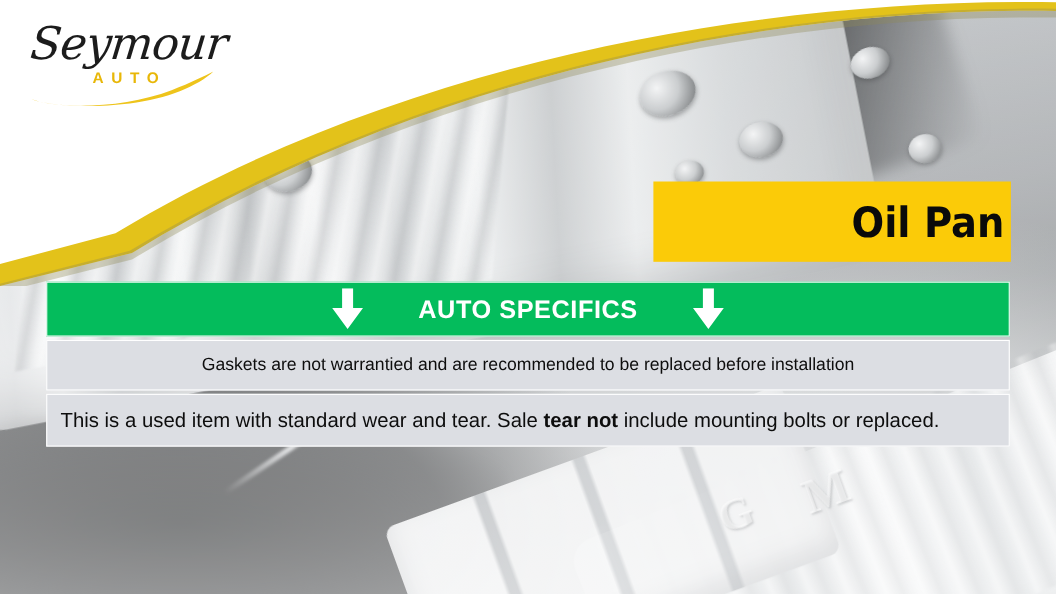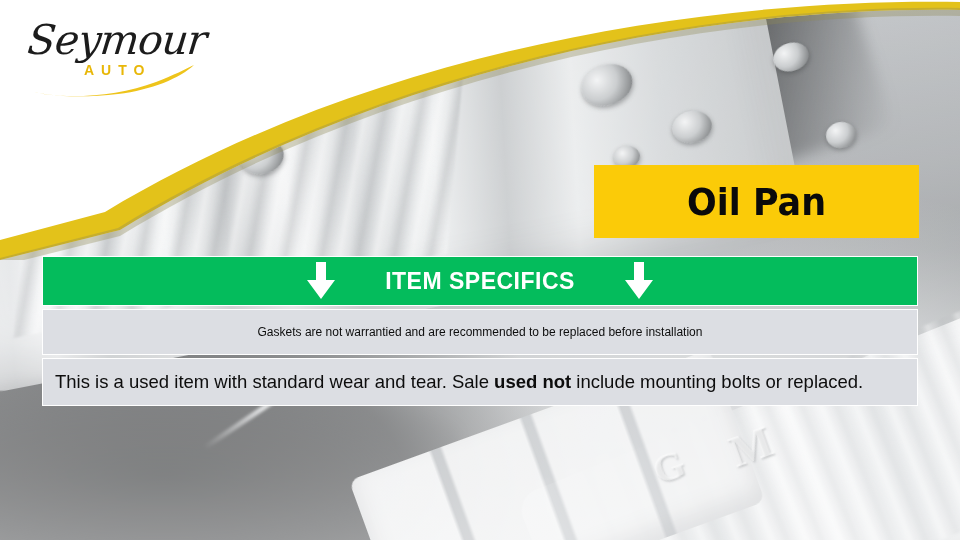--- a/index.html
+++ b/index.html
@@ -247,21 +247,21 @@
   
   .title-banner {
     position: absolute;
     left: 594px;
     top: 165px;
     width: 325px;
     height: 73px;
     background: #fbcb08;
     display: flex;
     align-items: center;
-    justify-content: center;
+    justify-content: flex-end;
   }
   .title-text {
     font-family: "DejaVu Sans", sans-serif;
     font-weight: bold;
     font-size: 38px;
     color: #0a0a0a;
     letter-spacing: 0px;
     transform: scaleX(.92);
   }
 
@@ -310,21 +310,21 @@
   .specs-row.r2 {
     height: 48px;
     justify-content: flex-start;
     padding-left: 12px;
   }
   .specs-row-text {
     font-family: "Liberation Sans", sans-serif;
     font-size: 18px;
     color: #0d0d0d;
   }
-  .specs-row.r1 .specs-row-text { font-size: 12px; }
+  .specs-row.r1 .specs-row-text { font-size: 16px; }
   .specs-row.r2 .specs-row-text { font-size: 18.5px; }
   .specs-row-text b { font-weight: bold; }
 </style>
 </head>
 <body>
 
 <div id="slide">
 
   <div class="photo-layer">
     <div class="photo-base"></div>
@@ -367,29 +367,29 @@
   <div class="title-banner">
     <div class="title-text">Oil Pan</div>
   </div>
 
   <div class="specs">
 
     <div class="specs-header">
       <svg class="arrow-down" viewBox="0 0 32 38">
         <polygon points="11,0 21,0 21,18 30,18 16,37 2,18 11,18" fill="#ffffff"></polygon>
       </svg>
-      <div class="specs-header-title">ITEM SPECIFICS</div>
+      <div class="specs-header-title">AUTO SPECIFICS</div>
       <svg class="arrow-down" viewBox="0 0 32 38">
         <polygon points="11,0 21,0 21,18 30,18 16,37 2,18 11,18" fill="#ffffff"></polygon>
       </svg>
     </div>
 
     <div class="specs-row r1">
       <div class="specs-row-text">Gaskets are not warrantied and are recommended to be replaced before installation</div>
     </div>
 
     <div class="specs-row r2">
-      <div class="specs-row-text"><span>This is a used item with standard wear and tear. Sale </span><b>used not</b><span> include mounting bolts or replaced.</span></div>
+      <div class="specs-row-text"><span>This is a used item with standard wear and tear. Sale </span><b>tear not</b><span> include mounting bolts or replaced.</span></div>
     </div>
 
   </div>
 
 </div>
 
 </body></html>

